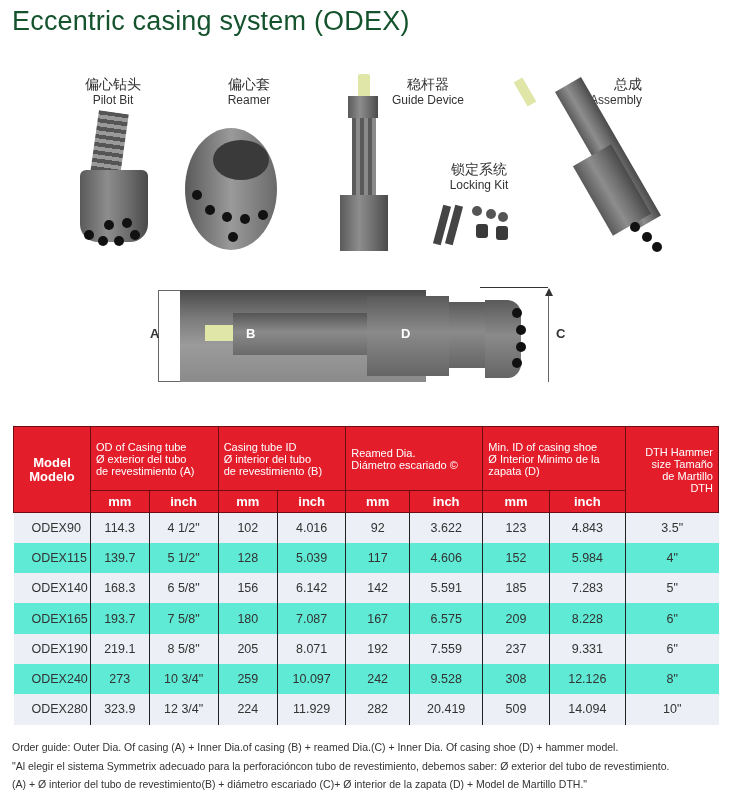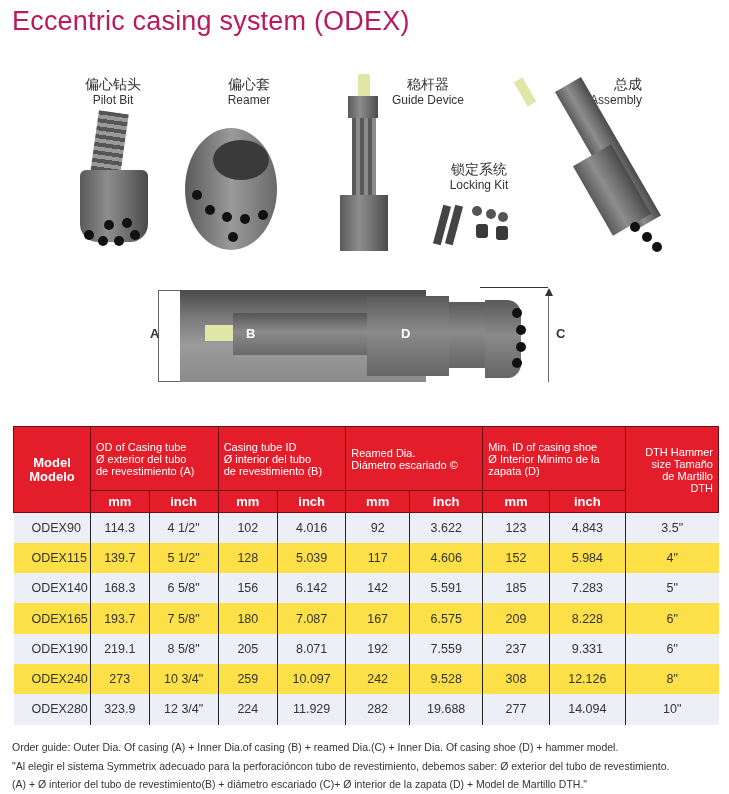--- a/index.html
+++ b/index.html
@@ -1,19 +1,19 @@
 <!DOCTYPE html>
 <html><head>
 <meta charset="utf-8">
 <style>
   * { box-sizing: border-box; margin: 0; padding: 0; }
   html, body { width: 729px; height: 794px; background: #ffffff; overflow: hidden; }
   body { font-family: "Liberation Sans", sans-serif; color: #333; position: relative; }
 
-  .title { position: absolute; left: 12px; top: 6px; font-size: 27px; color: #be185d; letter-spacing: 0.2px; font-family: "Liberation Sans", sans-serif; }
+  .title { position: absolute; left: 12px; top: 6px; font-size: 27px; color: #14532d; letter-spacing: 0.2px; font-family: "Liberation Sans", sans-serif; }
 
   .part-label { position: absolute; text-align: center; font-size: 12px; color: #333; line-height: 16px; }
   .part-label .cn { font-size: 14px; font-family: "DejaVu Sans", sans-serif; }
 
   
   .g { position: absolute; background: linear-gradient(90deg, #5a5a5a, #8d8d8d 40%, #6e6e6e 70%, #4a4a4a); }
   .dot { position: absolute; width: 10px; height: 10px; border-radius: 50%; background: #111; }
 
   .diagram-tube { position: absolute; left: 180px; top: 290px; width: 246px; height: 92px; background: linear-gradient(180deg, #4a4a4a, #7a7a7a 30%, #9b9b9b 60%, #8a8a8a); }
   .dim-label { position: absolute; font-size: 13px; font-weight: bold; color: #333; }
@@ -21,21 +21,21 @@
 
   table.spec { position: absolute; left: 13px; top: 426px; width: 706px; border-collapse: collapse; font-size: 12px; }
   table.spec th { background: #e41d2b; color: #fff; font-weight: normal; text-align: left; border: 1px solid #6b0d12; padding: 0 5px; line-height: 12px; font-size: 11px; }
   table.spec th.model { text-align: center; font-size: 13px; font-weight: bold; line-height: 14px; }
   table.spec th.unit { text-align: center; font-weight: bold; font-size: 13px; height: 22px; }
   table.spec th.grp { height: 64px; }
   table.spec th.dth { text-align: right; }
   table.spec td { text-align: center; height: 30.3px; color: #333; border-left: 1.5px solid #222; font-size: 12.5px; }
   table.spec td:first-child { text-align: left; padding-left: 18px; border-left: none; }
   table.spec tr.odd td { background: #eceff5; }
-  table.spec tr.even td { background: #fde047; }
+  table.spec tr.even td { background: #5eead4; }
 
   .guide { position: absolute; left: 12px; font-size: 10.5px; color: #333; white-space: nowrap; }
 </style>
 </head>
 <body>
 
 <div class="title">Eccentric casing system (ODEX)</div>
 
 <div class="part-label" style="left:78px; top:76px; width:70px;">
   <div class="cn">偏心钻头</div>
@@ -234,22 +234,22 @@
         <td>12.126</td>
         <td>8"</td>
     </tr>
     <tr class="odd">
       <td>ODEX280</td>
         <td>323.9</td>
         <td>12 3/4"</td>
         <td>224</td>
         <td>11.929</td>
         <td>282</td>
-        <td>19.688</td>
-        <td>277</td>
+        <td>20.419</td>
+        <td>509</td>
         <td>14.094</td>
         <td>10"</td>
     </tr>
   </tbody>
 </table>
 
 <div class="guide" style="top:741px;">Order guide: Outer Dia. Of casing (A) + Inner Dia.of casing (B) + reamed Dia.(C) + Inner Dia. Of casing shoe (D) + hammer model.</div>
 <div class="guide" style="top:760px;">"Al elegir el sistema Symmetrix adecuado para la perforacióncon tubo de revestimiento, debemos saber: Ø exterior del tubo de revestimiento.</div>
 <div class="guide" style="top:778px;">(A) + Ø interior del tubo de revestimiento(B) + diámetro escariado (C)+ Ø interior de la zapata (D) + Model de Martillo DTH."</div>
 

